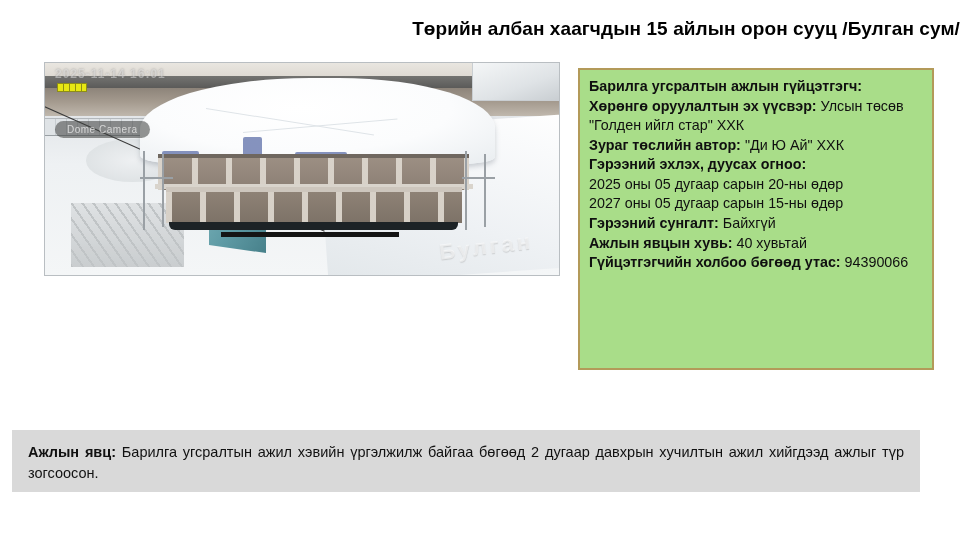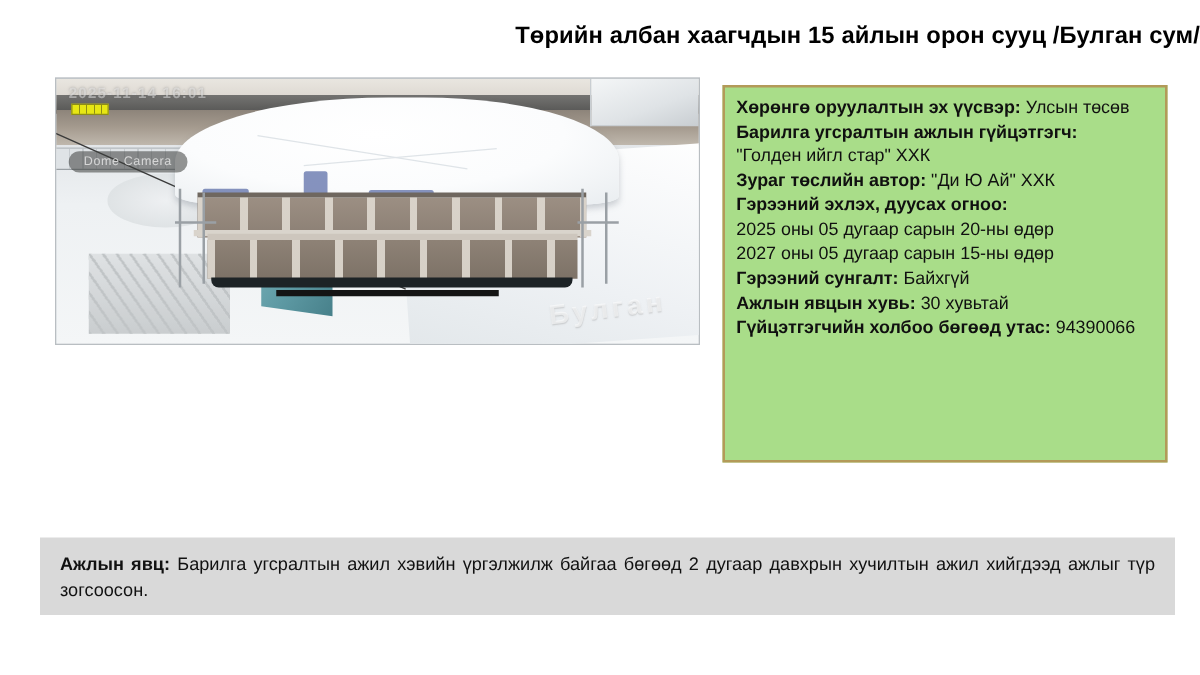--- a/index.html
+++ b/index.html
@@ -286,21 +286,21 @@
     font-weight: bold;
   }
   .info-val { }
   .info-sub {
     margin: 0 0 1px 0;
   }
 
   
   .status-bar {
     position: absolute;
-    left: 32px;
+    left: 12px;
     top: 430px;
     width: 908px;
     height: 62px;
     background: #d9d9d9;
     box-sizing: border-box;
     padding: 12px 16px 0 16px;
     font-size: 14.5px;
     line-height: 1.42;
     color: #111111;
     text-align: justify;
@@ -367,27 +367,27 @@
     <div class="cam-timestamp">2025-11-14 16:01</div>
     <div class="cam-indicator"></div>
     <div class="cam-label">Dome Camera</div>
     <div class="watermark">Булган</div>
   </div>
 </div>
 
 <div class="info-panel">
 
   <div class="info-row">
+    <span class="info-key">Барилга угсралтын ажлын гүйцэтгэгч:</span>
+  </div>
+
+  <div class="info-row">
     <span class="info-key">Хөрөнгө оруулалтын эх үүсвэр:</span>
     <span class="info-val">Улсын төсөв</span>
   </div>
-
-  <div class="info-row">
-    <span class="info-key">Барилга угсралтын ажлын гүйцэтгэгч:</span>
-  </div>
   <div class="info-sub">"Голден ийгл стар" ХХК</div>
 
   <div class="info-row">
     <span class="info-key">Зураг төслийн автор:</span>
     <span class="info-val">"Ди Ю Ай" ХХК</span>
   </div>
 
 
 
   <div class="info-row">
@@ -396,21 +396,21 @@
   <div class="info-sub">2025 оны 05 дугаар сарын 20-ны өдөр</div>
   <div class="info-sub">2027 оны 05 дугаар сарын 15-ны өдөр</div>
 
   <div class="info-row">
     <span class="info-key">Гэрээний сунгалт:</span>
     <span class="info-val">Байхгүй</span>
   </div>
 
   <div class="info-row">
     <span class="info-key">Ажлын явцын хувь:</span>
-    <span class="info-val">30 хувьтай</span>
+    <span class="info-val">40 хувьтай</span>
   </div>
 
   <div class="info-row">
     <span class="info-key">Гүйцэтгэгчийн холбоо бөгөөд утас:</span>
     <span class="info-val">94390066</span>
   </div>
 </div>
 
 <div class="status-bar">
   <span class="status-key">Ажлын явц:</span>

